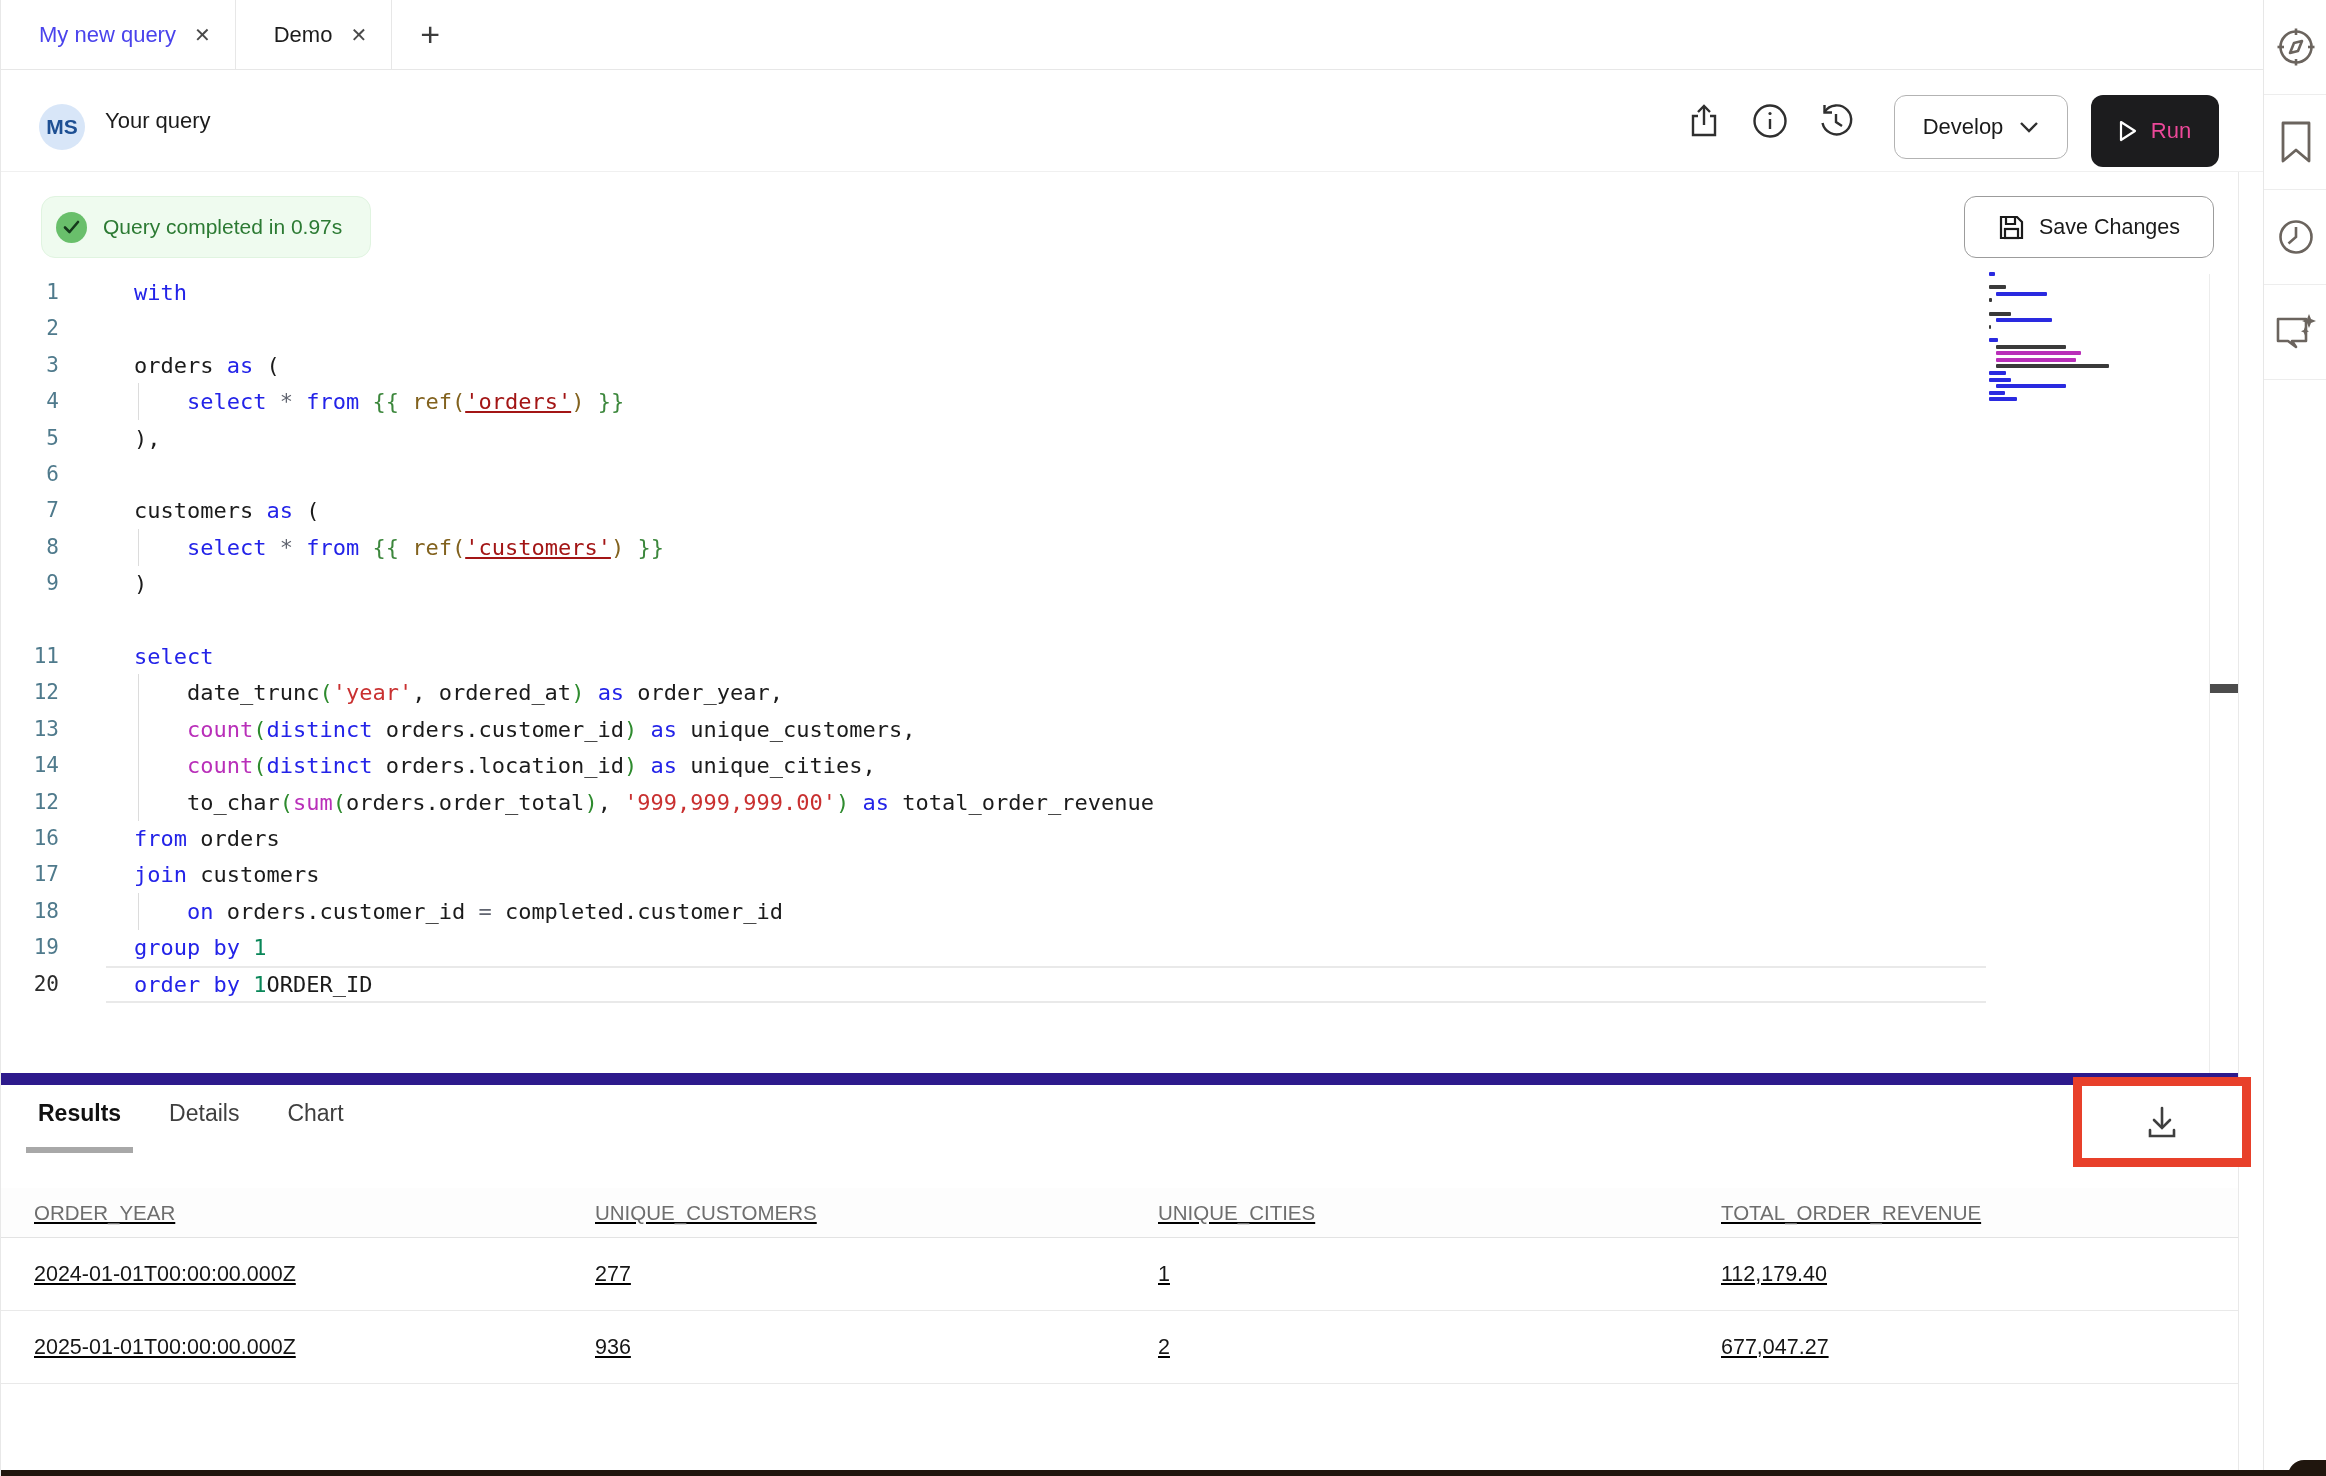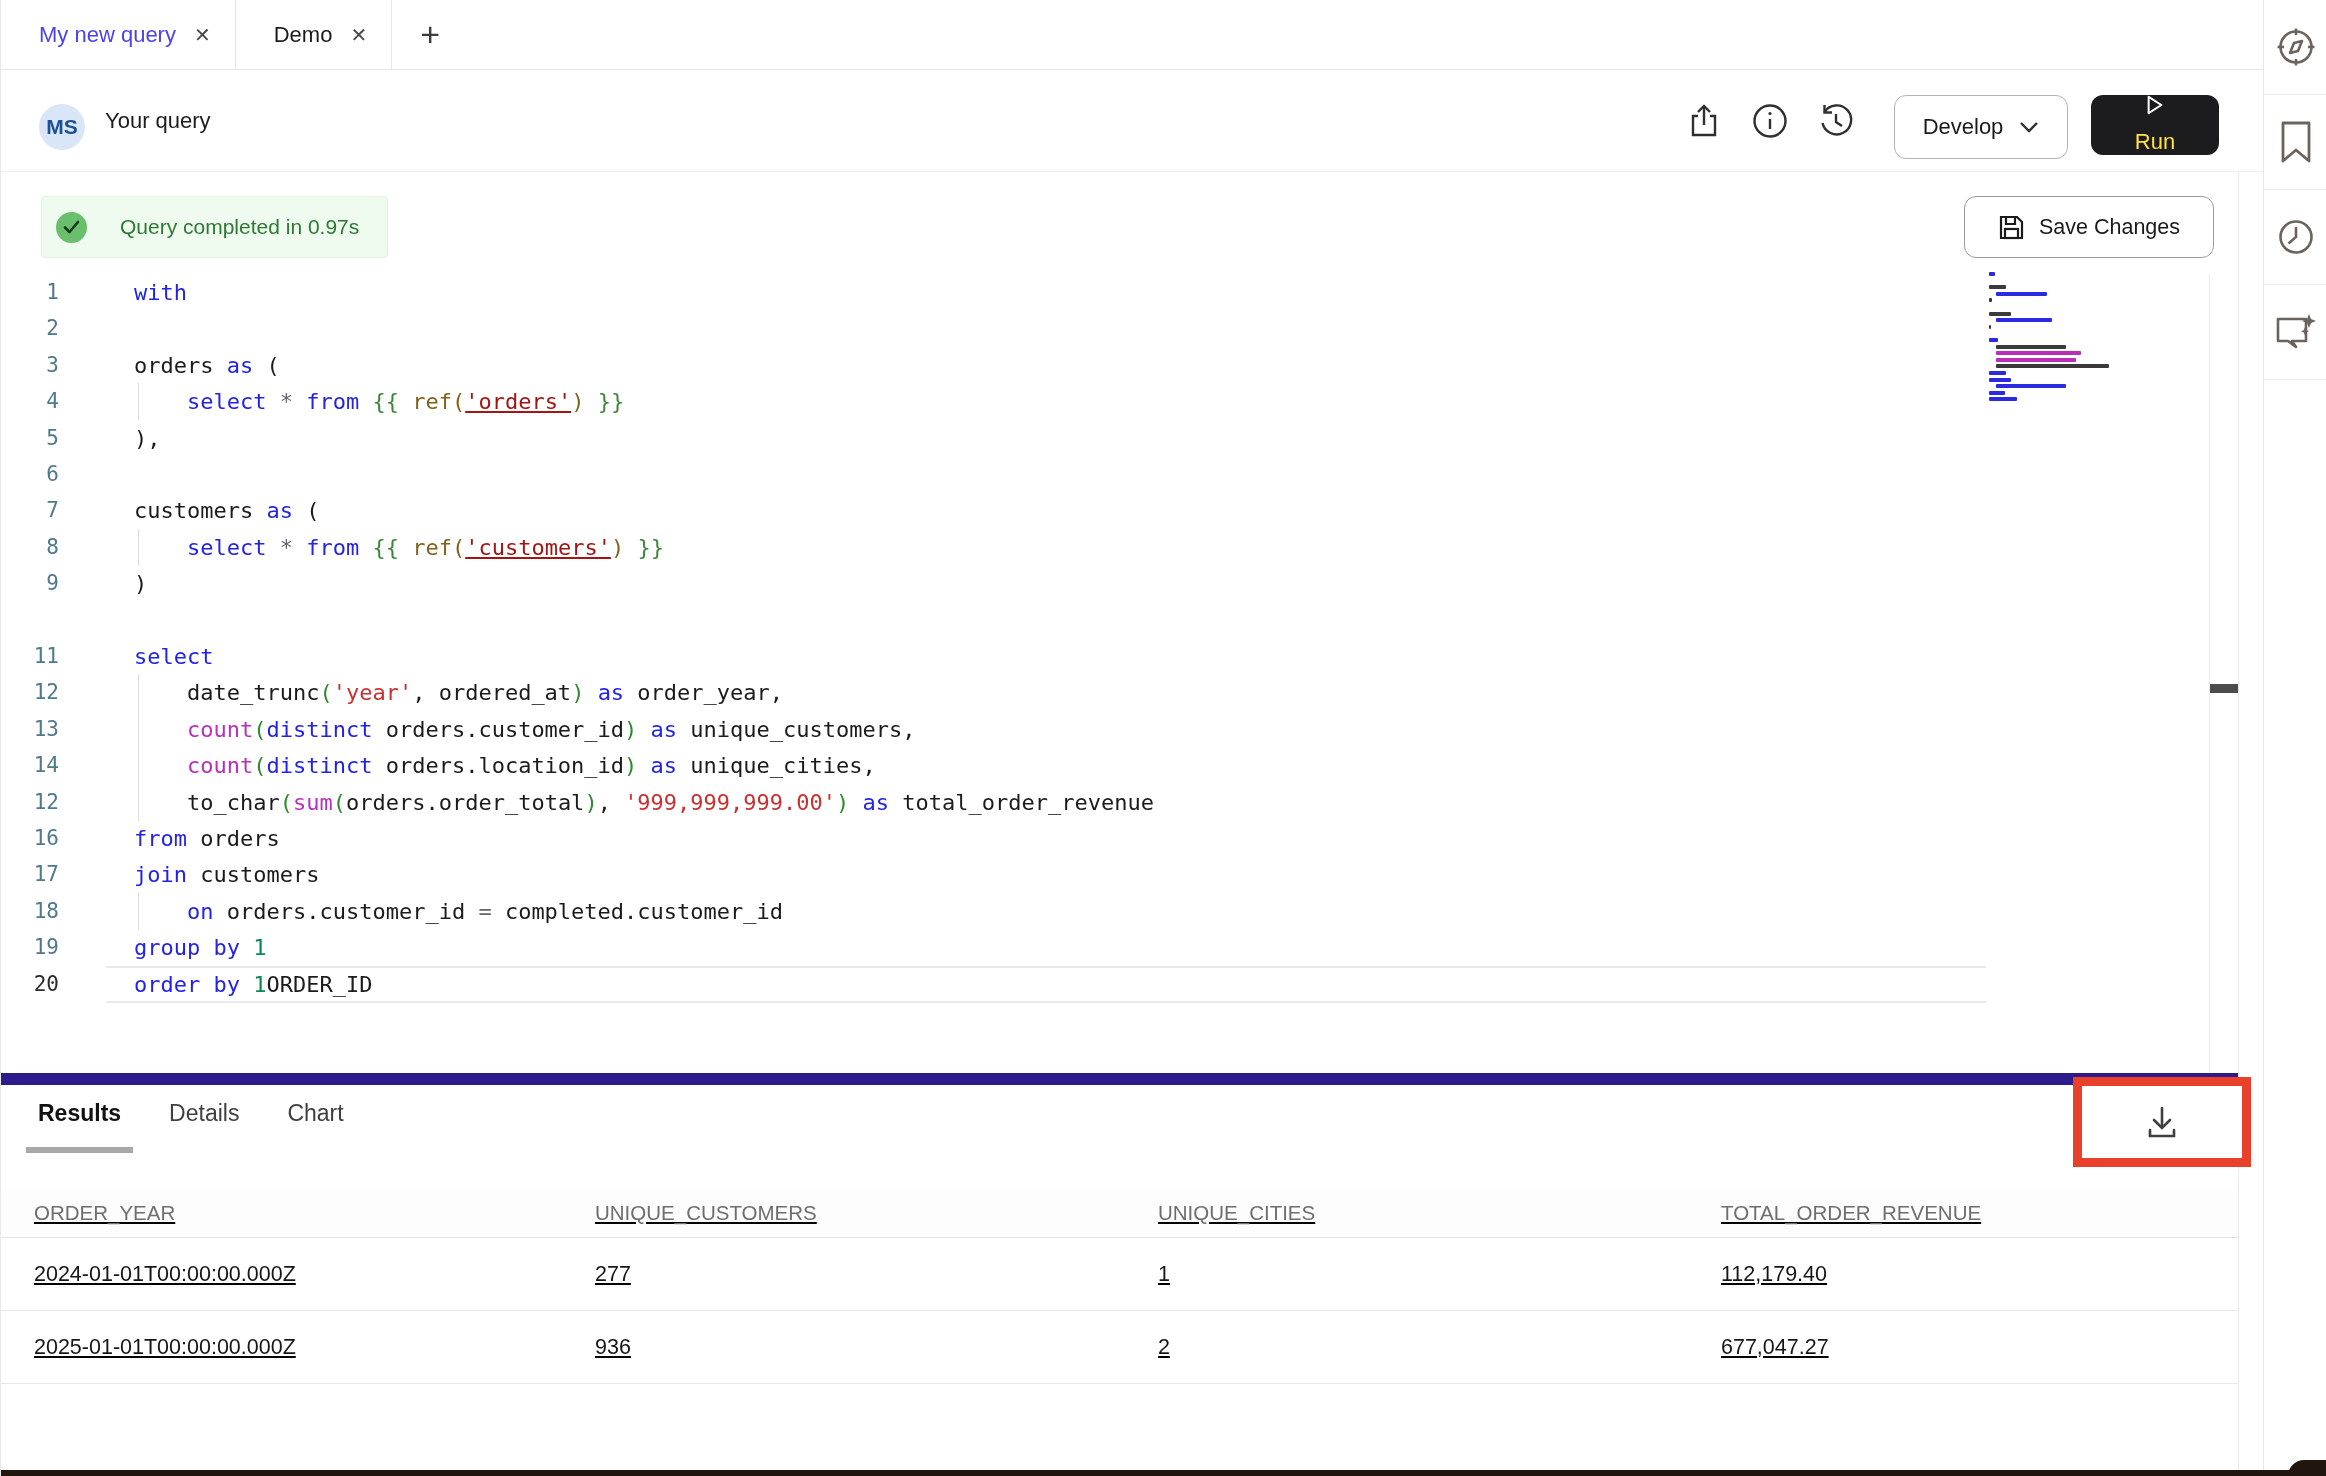--- a/index.html
+++ b/index.html
@@ -13,24 +13,24 @@
   .tab.active { color:#4a43ec; }
   .tab .close { font-size:20px; color:#4a4a4a; line-height:1; }
   .newtab { display:flex; align-items:center; padding:0 28px; font-size:34px; font-weight:300; color:#3c3c3c; cursor:pointer; }
 
   
   .header { position:absolute; left:0; top:70px; width:2262px; height:102px; border-bottom:1px solid #f0f0f0; background:#fff; }
   .avatar { position:absolute; left:38px; top:104px; width:46px; height:46px; border-radius:50%; background:#d8e6f8; color:#1d4f93; font-weight:bold; font-size:21px; display:flex; align-items:center; justify-content:center; }
   .qtitle { position:absolute; left:104px; top:70px; height:102px; display:flex; align-items:center; font-size:22px; color:#1c1c1c; }
   .hicon { position:absolute; top:70px; height:102px; width:50px; display:flex; align-items:center; justify-content:center; cursor:pointer; }
   .btn-develop { position:absolute; left:1893px; top:95px; width:174px; height:64px; border:1.5px solid #b3b3b3; border-radius:12px; background:#fff; display:flex; align-items:center; justify-content:center; gap:16px; font-size:22px; color:#1a1a1a; cursor:pointer; }
-  .btn-run { position:absolute; left:2090px; top:95px; width:128px; height:60px; border-radius:12px; background:#1c1c1e; color:#fde047; display:flex; align-items:center; justify-content:center; gap:14px; font-size:22px; cursor:pointer;flex-direction:column; }
-
-  
-  .badge { position:absolute; left:40px; top:196px; height:62px; padding:0 28px 0 14px; background:#effbef; border:1px solid #e0f4e0; border-radius:4px; display:flex; align-items:center; gap:33px; }
+  .btn-run { position:absolute; left:2090px; top:95px; width:128px; height:72px; border-radius:12px; background:#1c1c1e; color:#ec4899; display:flex; align-items:center; justify-content:center; gap:14px; font-size:22px; cursor:pointer; }
+
+  
+  .badge { position:absolute; left:40px; top:196px; height:62px; padding:0 28px 0 14px; background:#effbef; border:1px solid #e0f4e0; border-radius:14px; display:flex; align-items:center; gap:16px; }
   .badge .txt { color:#2c7a33; font-size:21px; font-weight:500; }
   .check { width:31px; height:31px; border-radius:50%; background:#69bf6b; display:flex; align-items:center; justify-content:center; }
   .btn-save { position:absolute; left:1963px; top:196px; width:250px; height:62px; border:1.5px solid #9c9c9c; border-radius:12px; background:#fff; display:flex; align-items:center; justify-content:center; gap:14px; font-size:21.5px; color:#1a1a1a; cursor:pointer; }
 
   
   .editor { position:absolute; left:0; top:274px; width:2208px; height:799px; font-family:"DejaVu Sans Mono", monospace; }
   .ed-line { position:absolute; left:0; width:100%; height:37px; }
   .ed-gutter { position:absolute; left:0; top:0; width:58px; text-align:right; font-size:21px; color:#4f7a8c; line-height:37px; }
   .ed-line.current .ed-gutter { color:#2b2b2b; }
   .ed-code { position:absolute; left:133px; top:0; white-space:pre; font-size:22px; line-height:37px; }

